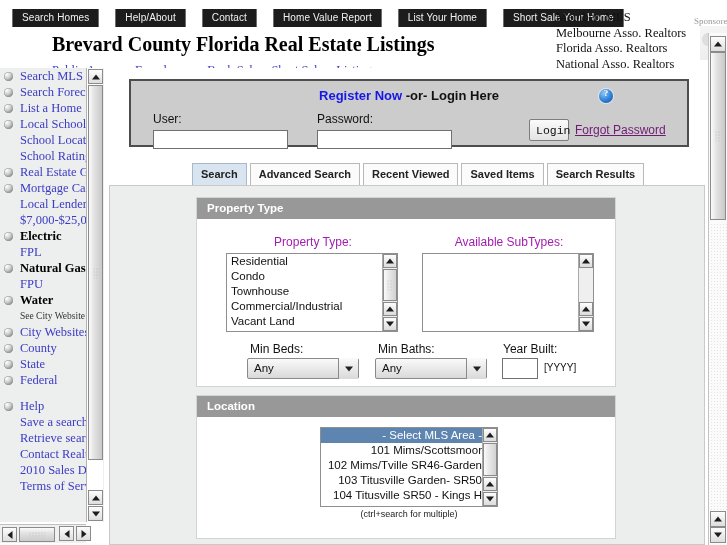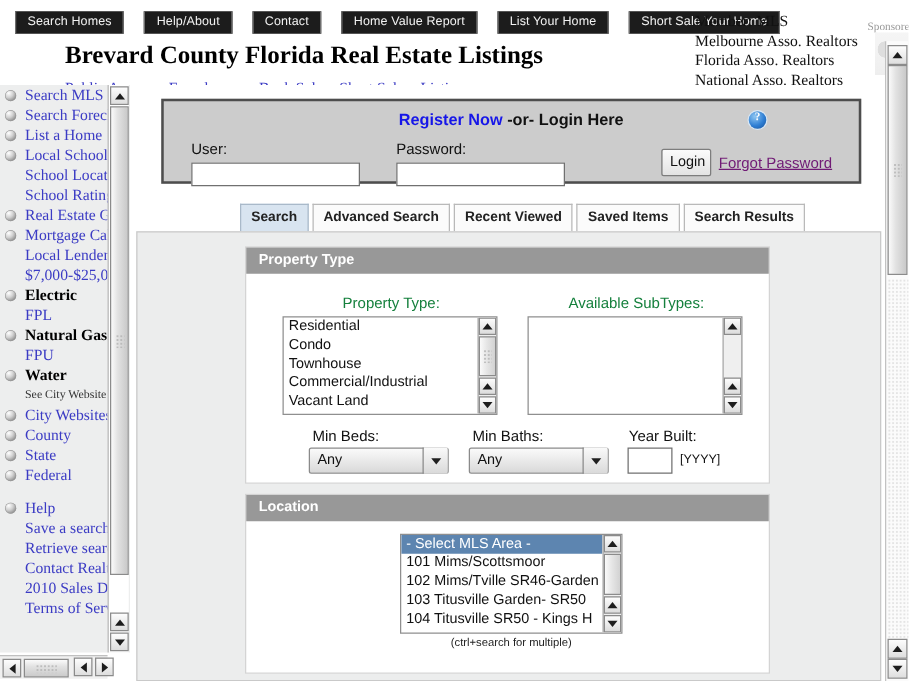--- a/index.html
+++ b/index.html
@@ -281,21 +281,21 @@
   .login-btn {
     position: absolute;
     left: 398px; top: 38px;
     width: 40px; height: 22px;
     background: linear-gradient(#fbfbfb,#e3e3e3);
     border: 1px solid #7d7d7d;
     border-radius: 2px;
     font-size: 11.5px;
     color: #111;
     cursor: pointer;
-    font-family: Liberation Sans, sans-serif;
+    font-family: Liberation Mono, monospace;
   }
   .forgot {
     position: absolute;
     left: 444px; top: 42px;
     font-size: 12px;
     color: #701a75;
     text-decoration: underline;
     cursor: pointer;
   }
 
@@ -345,21 +345,21 @@
     background: #989898;
     color: #ffffff;
     font-size: 11.5px;
     font-weight: bold;
     padding-left: 10px;
   }
 
   .center-lbl {
     position: absolute;
     font-size: 12px;
-    color: #15803d;
+    color: #a21caf;
     text-align: center;
   }
 
   
   .listbox {
     position: absolute;
     background: #ffffff;
     border: 1px solid #8f8f8f;
     box-sizing: border-box;
     overflow: hidden;
@@ -644,21 +644,21 @@
         </div>
 
         <div class="fld-label" style="left:306px; top:144px;">Year Built:</div>
         <input class="txtinput" style="left: 305px; top: 160px; width: 36px; height: 21px;" type="text">
         <div class="yearhint" style="left:347px; top:164px;">[YYYY]</div>
       </div>
 
       <div class="panel" style="top:209px; height:144px;">
         <div class="panel-hd">Location</div>
 
-        <div class="listbox" style="left:123px; top:31px; width:178px; height:80px;">
+        <div class="listbox" style="left:123px; top:31px; width:178px; height:80px;text-align:right;">
           <div id="mls-opts">
               <div class="lb-opt sel" style="width: 157px;">- Select MLS Area -</div>
               <div class="lb-opt" style="width: 157px;">101 Mims/Scottsmoor</div>
               <div class="lb-opt" style="width: 157px;">102 Mims/Tville SR46-Garden</div>
               <div class="lb-opt" style="width: 157px;">103 Titusville Garden- SR50</div>
               <div class="lb-opt" style="width: 157px;">104 Titusville SR50 - Kings H</div>
             </div>
           <div class="lb-scroll">
             <div class="lbbtn" style="top:0px;">
                 <span class="arr up"></span>

